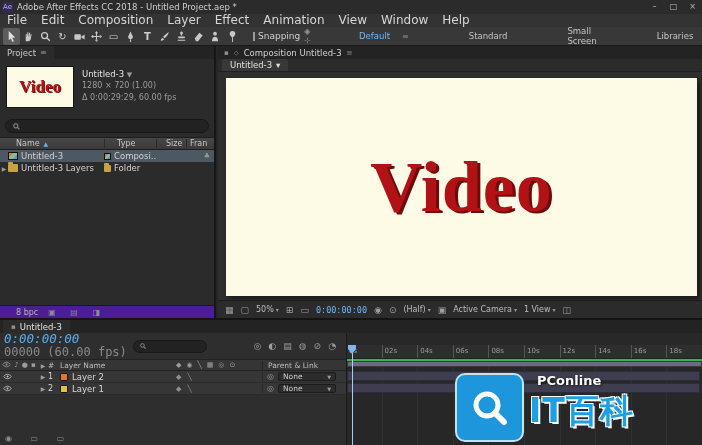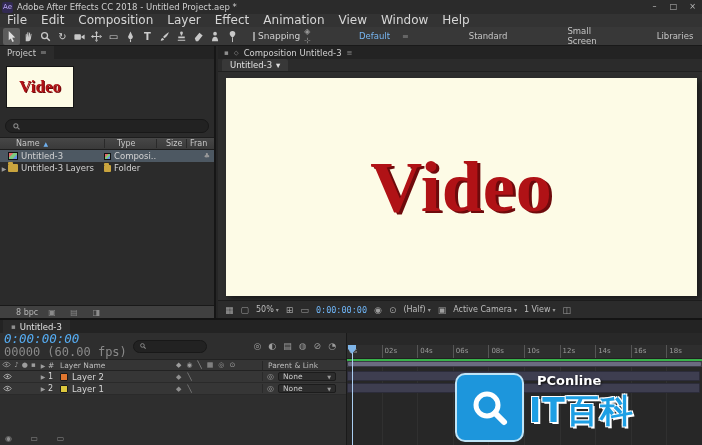--- a/index.html
+++ b/index.html
@@ -57,21 +57,21 @@
   .prow.selected { background:#4d5862; }
   .prow .tw { width:8px; text-align:center; color:#9a9a9a; font-size:6px; flex:0 0 auto; }
   .item-icon { width:10px; height:8px; flex:0 0 auto; margin-right:3px; }
   .comp-icon { background:linear-gradient(135deg,#e26a6a 0 33%, #7ec87e 33% 66%, #6a8fe2 66%); border:1px solid #111; }
   .folder-icon { position:relative; background:#c9a43e; border-radius:1px; }
   .folder-icon:before { content:""; position:absolute; top:-2px; left:0; width:5px; height:2px; background:#c9a43e; border-radius:1px 1px 0 0; }
   .prow-name { width:83px; overflow:hidden; white-space:nowrap; }
   .prow-type { width:52px; display:flex; align-items:center; gap:3px; overflow:hidden; white-space:nowrap; }
   .type-swatch { width:7px; height:7px; flex:0 0 auto; }
   .prow-end { flex:1; text-align:right; padding-right:4px; color:#9a9a9a; font-size:7px; }
-  .project-footer { position:absolute; bottom:0; left:0; right:0; height:13px; background:#404040; border-top:1px solid #191919; display:flex; align-items:center; gap:10px; font-size:8px; color:#b5b5b5; padding-left:16px; }
+  .project-footer { position:absolute; bottom:0; left:0; right:0; height:13px; background:#4c1d95; border-top:1px solid #191919; display:flex; align-items:center; gap:10px; font-size:8px; color:#b5b5b5; padding-left:16px; }
   .footer-icons { color:#8b8b8b; font-size:8px; letter-spacing:6px; }
 
   
   .comp-panel { position:absolute; left:218px; top:0; right:0; height:272px; background:#2b2b2b; }
   .comp-tabrow { height:13px; background:#232323; display:flex; align-items:center; gap:5px; padding:0 6px; font-size:8.5px; color:#d2d2d2; }
   .comp-tabrow .mini { color:#8f8f8f; font-size:7px; }
   .comp-subtabrow { height:13px; background:#2b2b2b; border-bottom:1px solid #202020; display:flex; align-items:stretch; padding-left:4px; }
   .comp-subtab { display:flex; align-items:center; gap:4px; background:#383838; padding:0 8px; font-size:8.5px; color:#e0e0e0; border-radius:2px 2px 0 0; }
   .viewer { position:absolute; top:26px; bottom:18px; left:0; right:0; background:#2e2e2e; }
   .canvas { position:absolute; left:8px; right:5px; top:6px; bottom:4px; background:#fdfbe6; display:flex; align-items:center; justify-content:center; box-shadow:3px 3px 6px rgba(0,0,0,.45); }
@@ -244,20 +244,25 @@
       <div class="panel-tabrow">
         <div class="panel-tab">
           <span>Project</span>
           <span class="panel-menu-icon">≡</span>
         </div>
       </div>
       <div class="preview">
         <div class="thumb">
           <span style="color: rgb(176, 18, 22);">Video</span>
         </div>
+        <div class="preview-info">
+          <div class="preview-name"><span>Untitled-3</span> <span class="caret">▼</span></div>
+          <div>1280 × 720 (1.00)</div>
+          <div>Δ 0:00:29:29, 60.00 fps</div>
+        </div>
       </div>
       <div class="search-row">
         <svg width="9" height="9" viewBox="0 0 14 14">
             <circle cx="6" cy="6" r="3.2" fill="none" stroke="#8a8a8a" stroke-width="1.6"></circle>
             <path d="M8.4 8.4l3.2 3.2" stroke="#8a8a8a" stroke-width="1.8"></path>
           </svg>
         <span class="search-text"></span>
       </div>
       <div class="cols">
         <span class="col-name">

